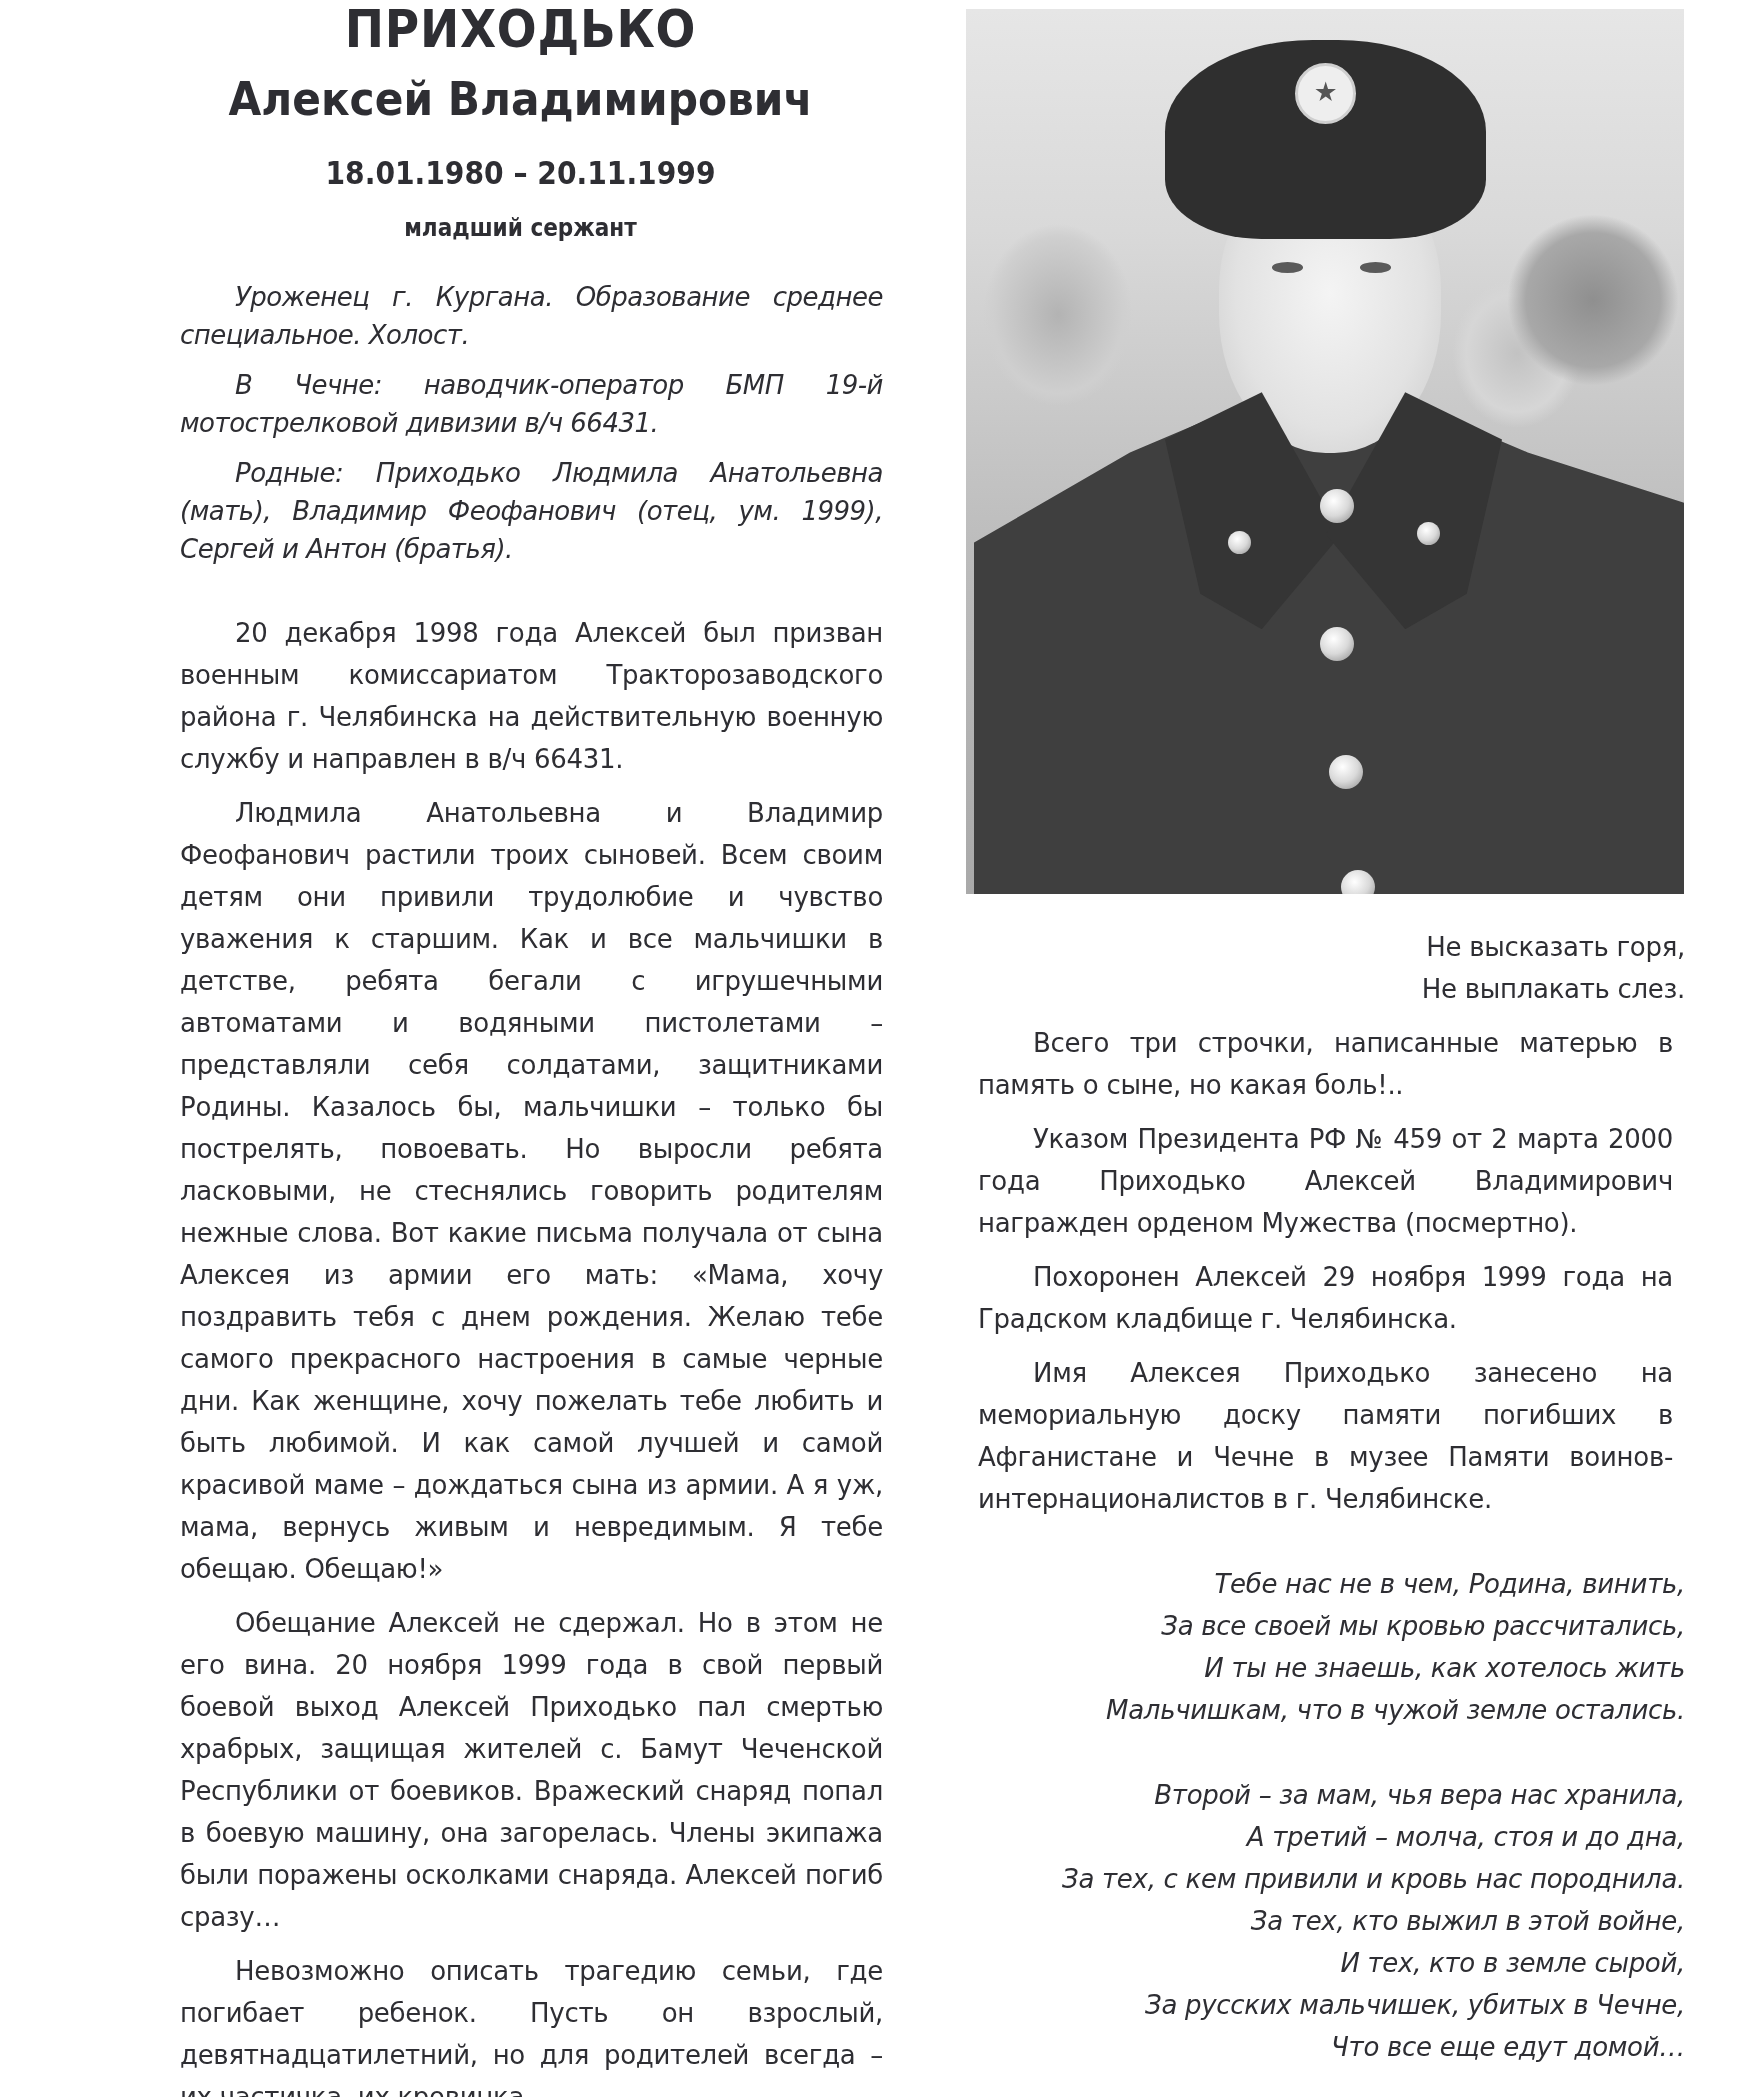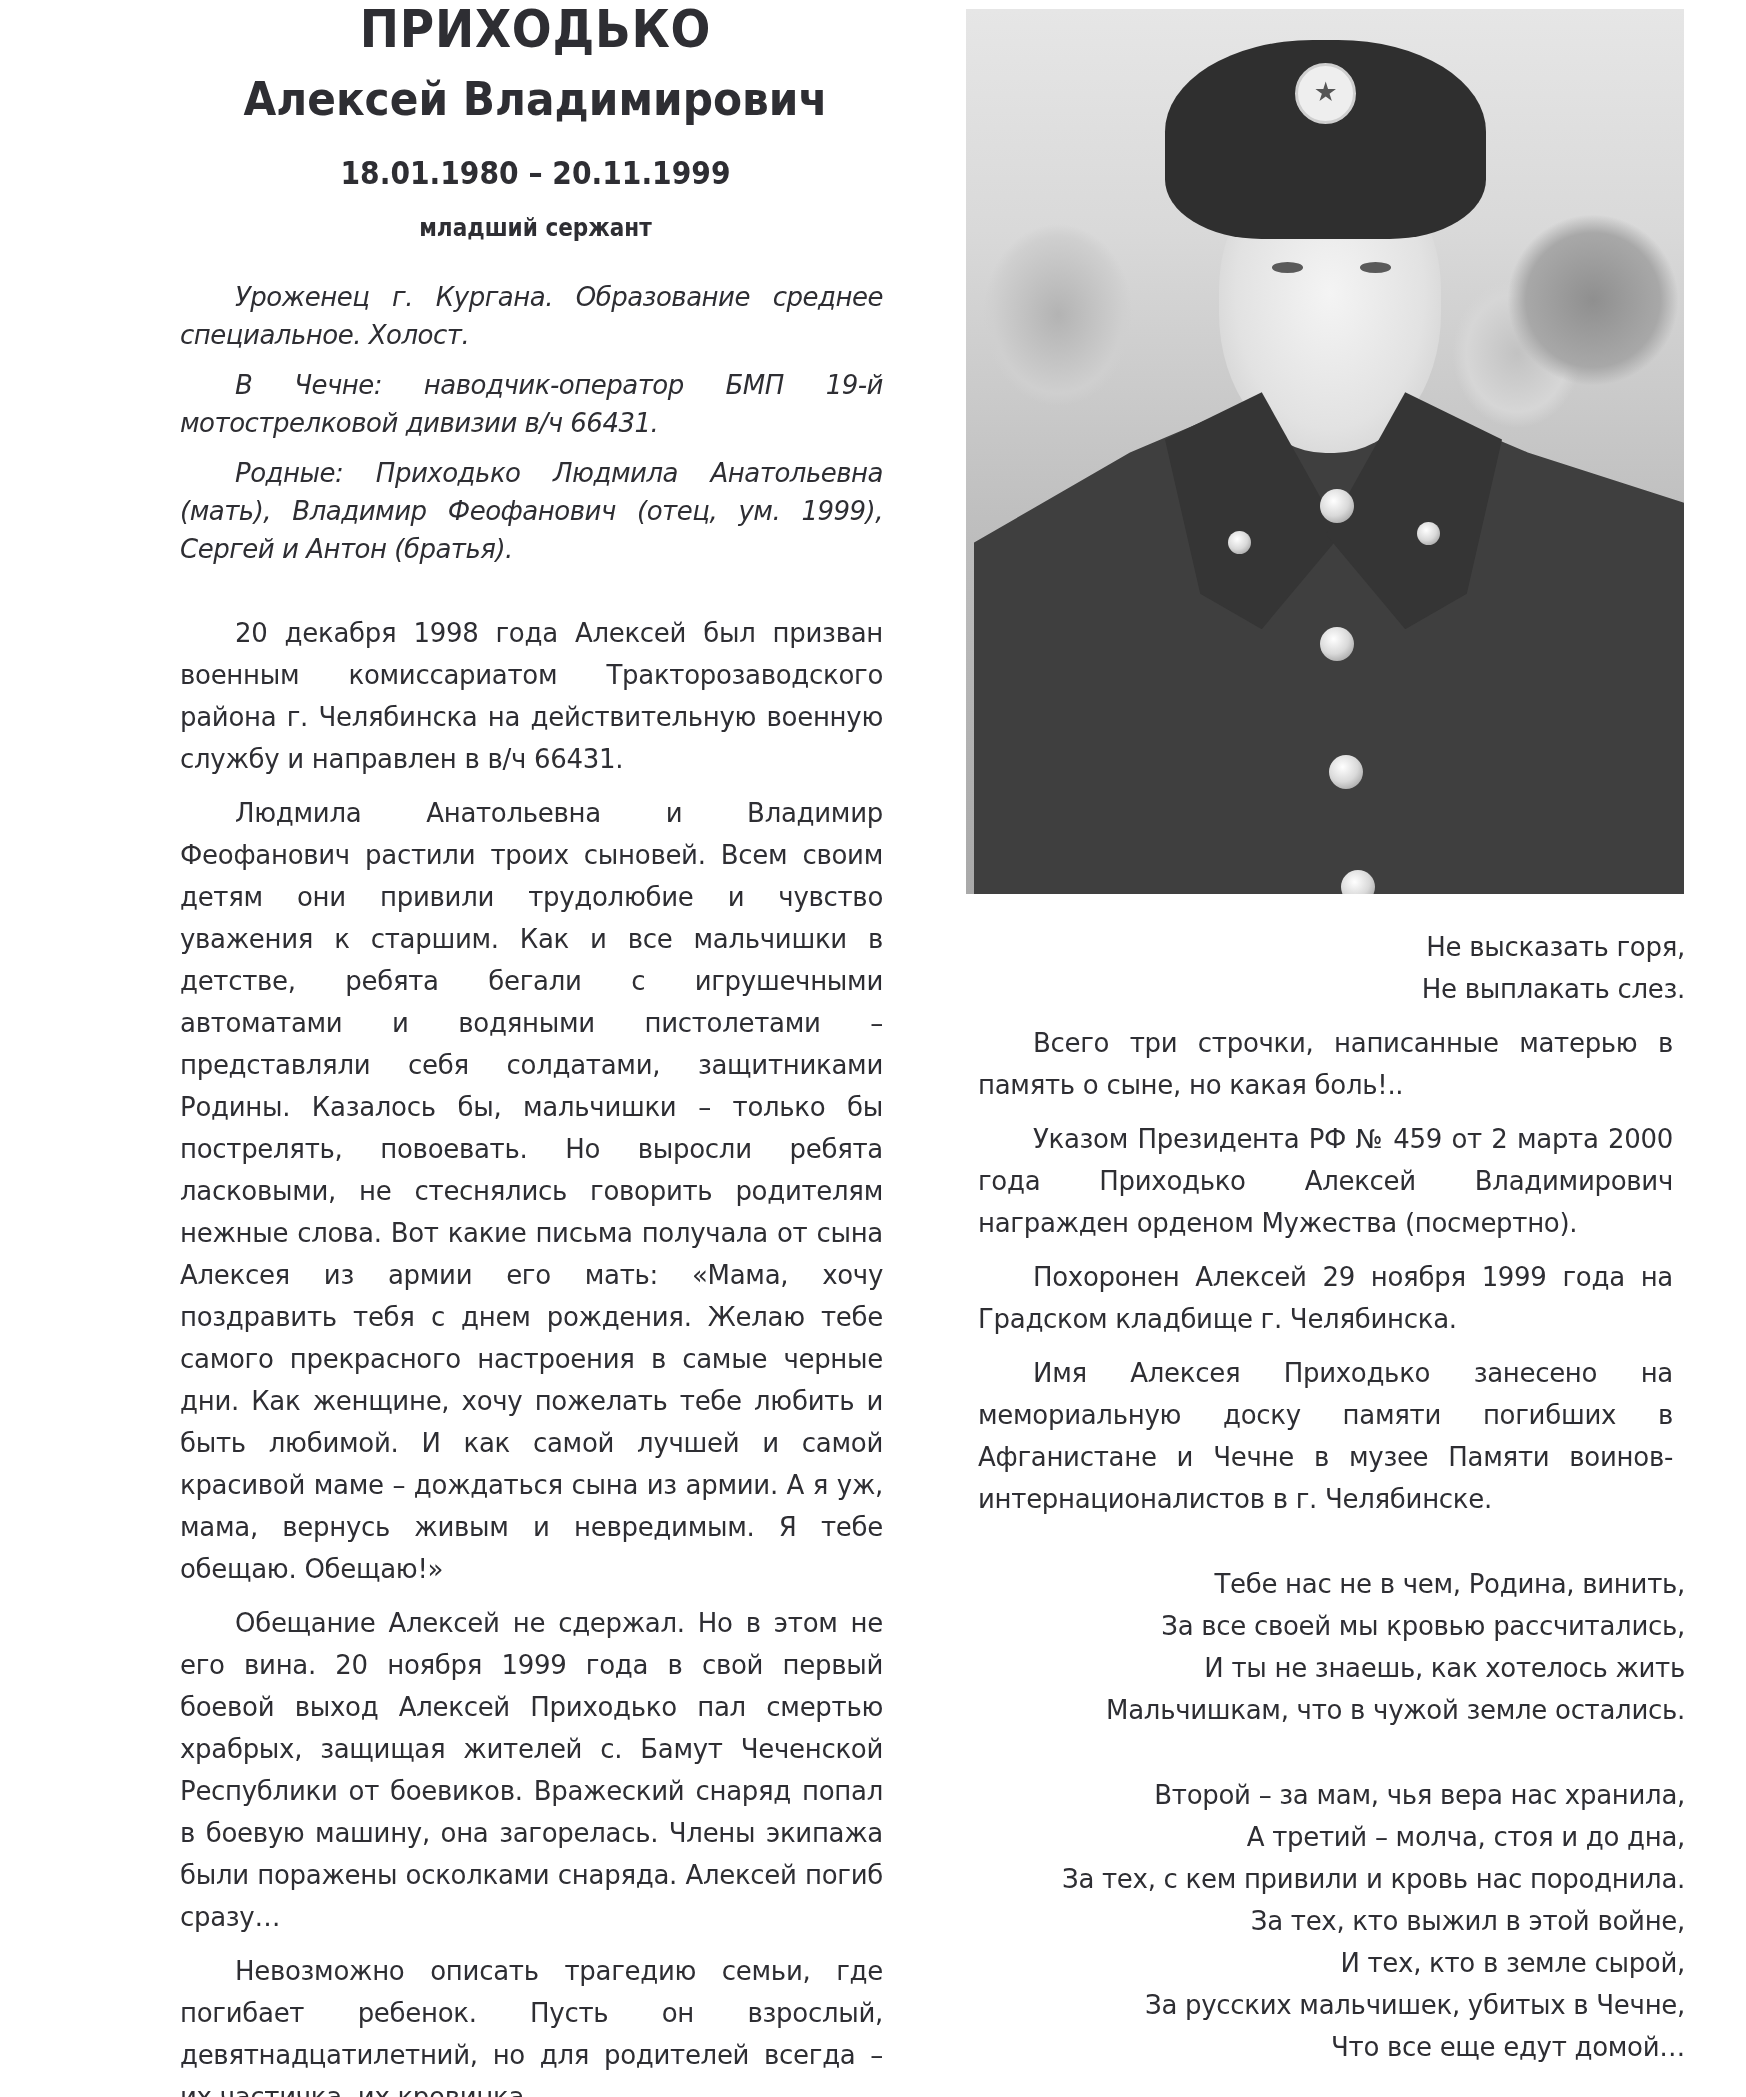--- a/index.html
+++ b/index.html
@@ -3,21 +3,21 @@
 <meta charset="utf-8">
 <style>
   html, body { margin: 0; padding: 0; }
   body {
     width: 1747px; height: 2097px; background: #ffffff;
     position: relative; overflow: hidden;
     color: #2e2e33;
     font-family: "Liberation Sans", "DejaVu Sans", sans-serif;
   }
   .page { position: absolute; inset: 0; }
-  .header { position: absolute; left: 153px; top: 0; width: 765px; text-align: center; }
+  .header { position: absolute; left: 138px; top: 0; width: 765px; text-align: center; }
   .surname { font-family: "DejaVu Sans", sans-serif; font-weight: bold; font-size: 51px; letter-spacing: 0.8px; line-height: 55px; margin-top: 1.5px; transform: scaleX(0.92); }
   .given { font-family: "DejaVu Sans", sans-serif; font-weight: bold; font-size: 46px; line-height: 54px; margin-top: 15.3px; transform: scaleX(0.92); }
   .dates { font-family: "DejaVu Sans", sans-serif; font-weight: bold; font-size: 32px; line-height: 37px; margin-top: 29px; transform: scaleX(0.88); }
   .rank { font-family: "DejaVu Sans", sans-serif; font-weight: bold; font-size: 24px; line-height: 27.5px; margin-top: 23px; transform: scaleX(0.9); }
 
   .col { position: absolute; font-size: 28px; line-height: 42px; text-align: justify; }
   .col p { margin: 12px; text-indent: 55px; }
   .left-col { left: 168px; top: 266px; width: 727px; }
   .summary p { font-style: italic; font-family: "DejaVu Sans", sans-serif; font-size: 26px; line-height: 38px; text-indent: 55px; letter-spacing: -0.5px; }
   .summary { margin-bottom: 44px; }
@@ -68,21 +68,21 @@
     background: #555; clip-path: polygon(50% 0%, 61% 35%, 98% 35%, 68% 57%, 79% 91%, 50% 70%, 21% 91%, 32% 57%, 2% 35%, 39% 35%);
   }
   .photo-frame .eye { position: absolute; top: 253px; width: 31px; height: 10.7px; background: #5a5a5a; border-radius: 50%; }
   .photo-frame .btn { position: absolute; width: 34px; height: 34px; border-radius: 50%;
     background: radial-gradient(circle at 40% 35%, #ffffff 0%, #d9d9d9 50%, #8a8a8a 100%); }
 
   .right-col { left: 966px; top: 926px; width: 719px; }
   .right-col p { font-family: "DejaVu Sans", sans-serif; font-size: 26px; line-height: 42px; letter-spacing: -0.3px; }
   .verse { list-style: none; margin: 0; padding: 0; font-family: "DejaVu Sans", sans-serif; font-size: 26px; line-height: 42px; letter-spacing: -0.3px; text-align: right; }
   .verse-epitaph { padding-left: 142px; }
-  .verse-poem { padding-left: 55px; }
+  .verse-poem { padding-left: 55px; font-style: italic; }
   .verse-poem-1 { margin-top: 43px; }
   .verse-poem-2 { margin-top: 43px; }
 </style>
 </head>
 <body>
 
 <div class="page">
 
   <header class="header">
     <div class="surname">ПРИХОДЬКО</div>

